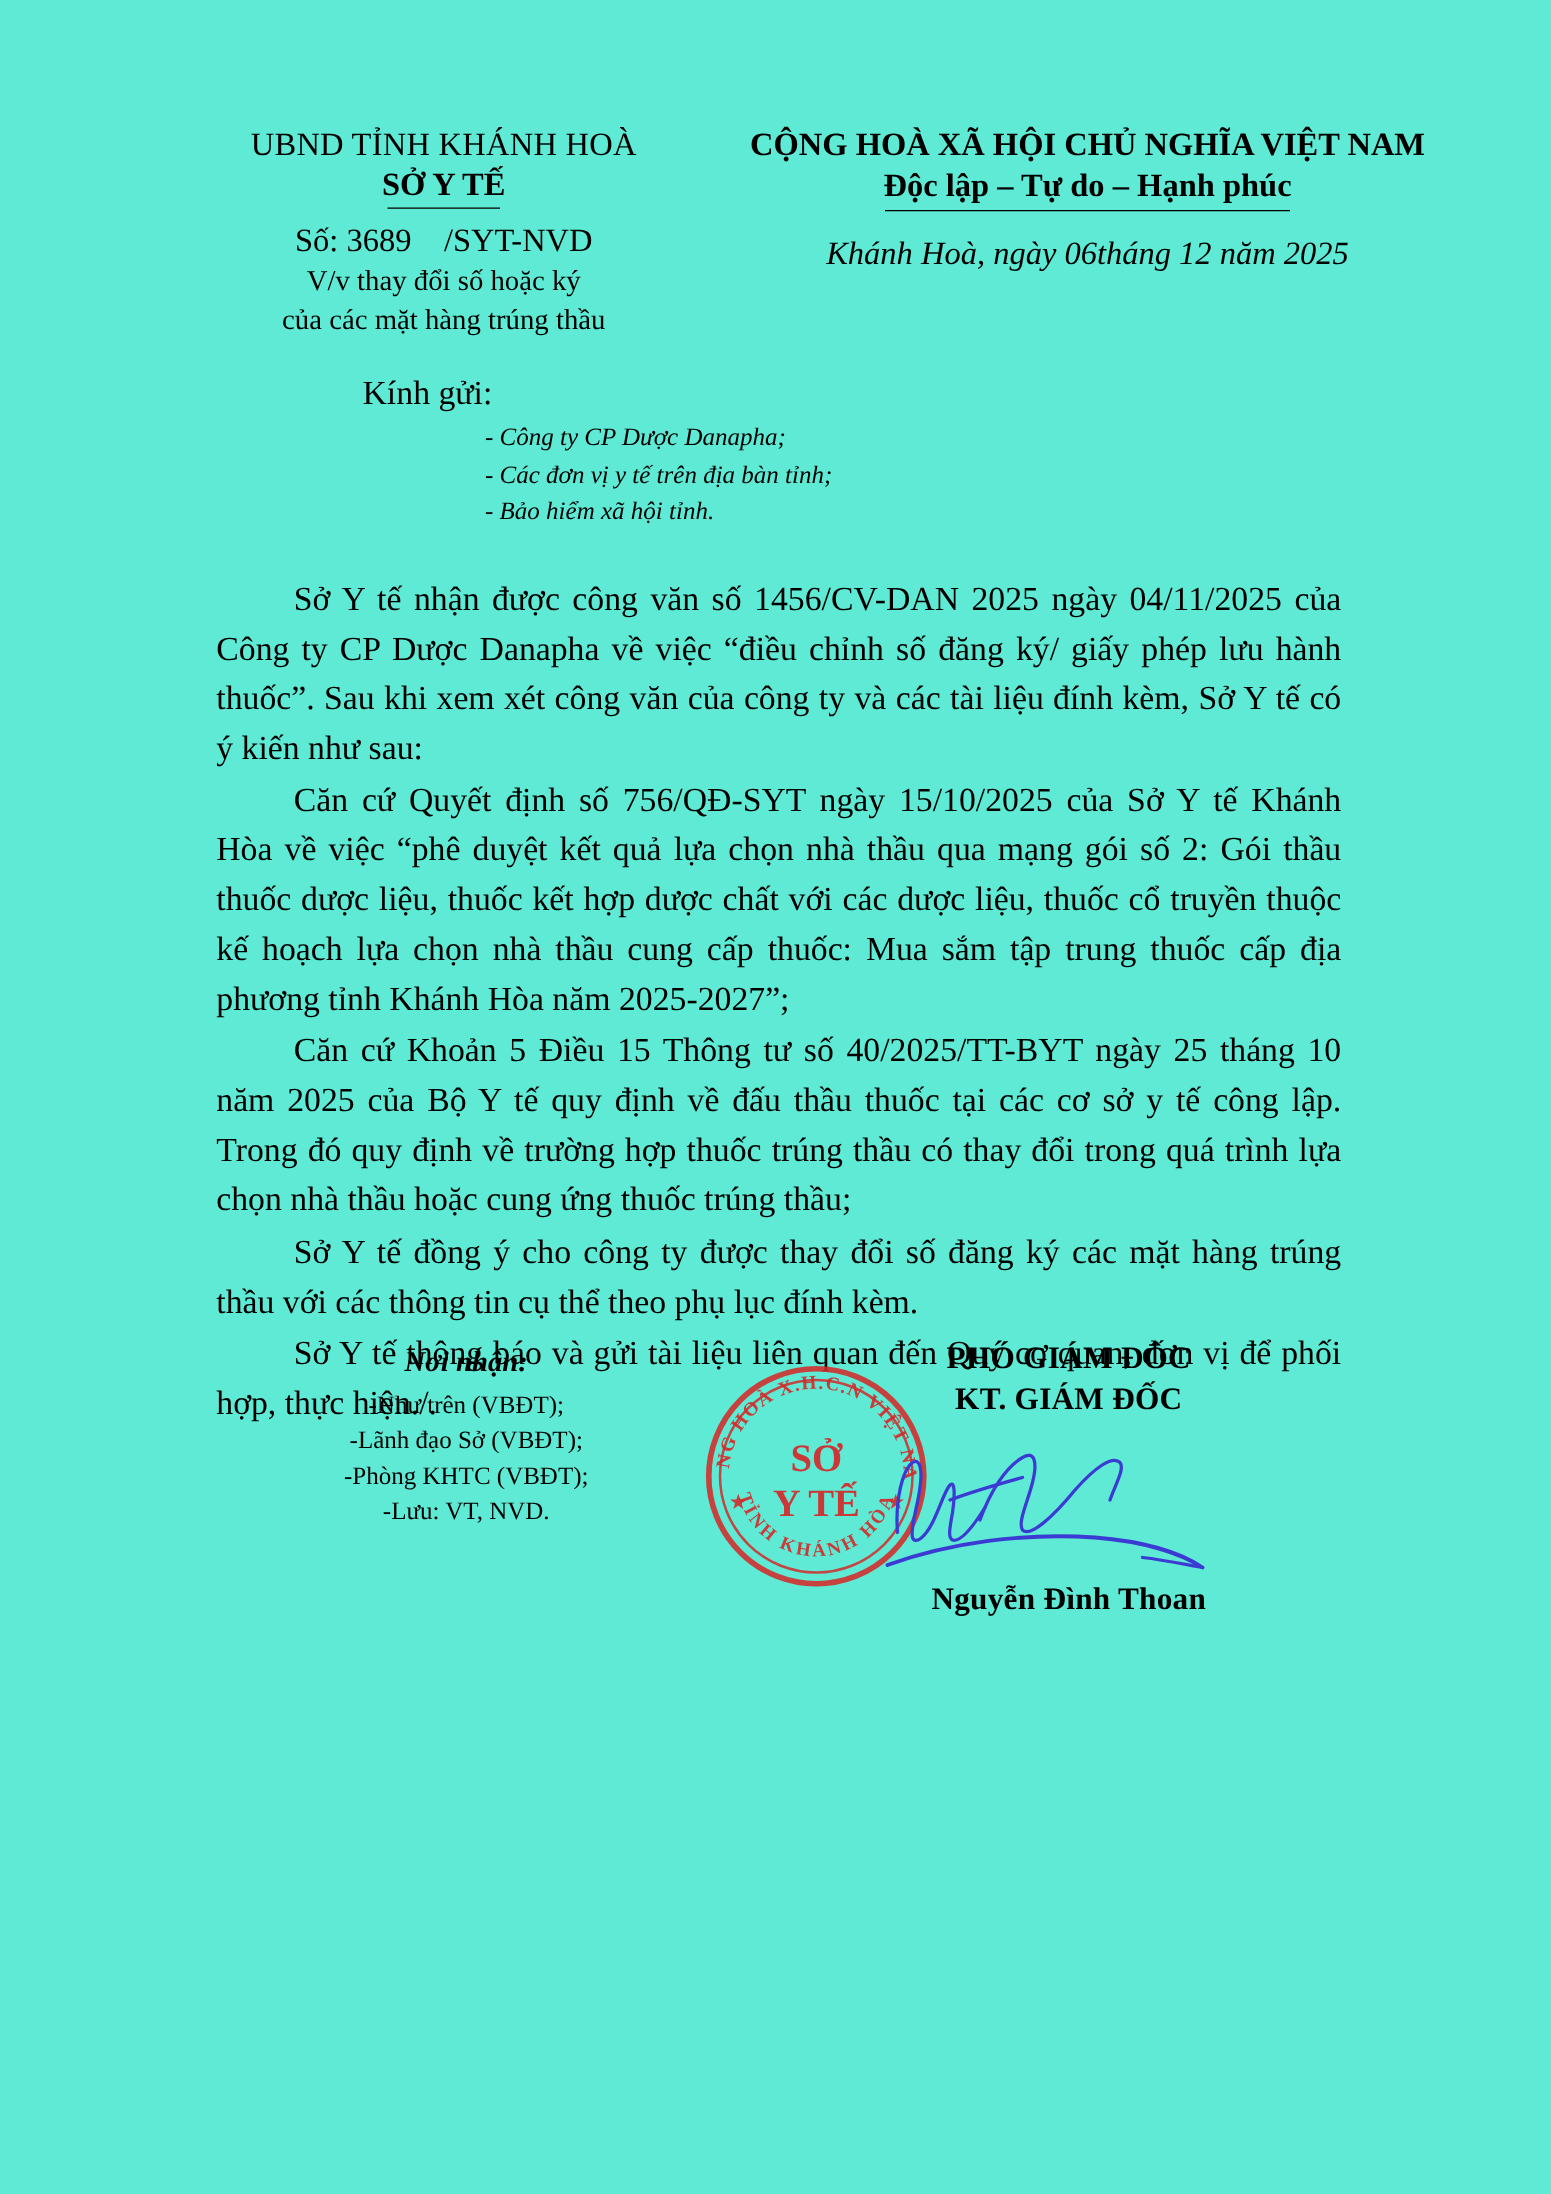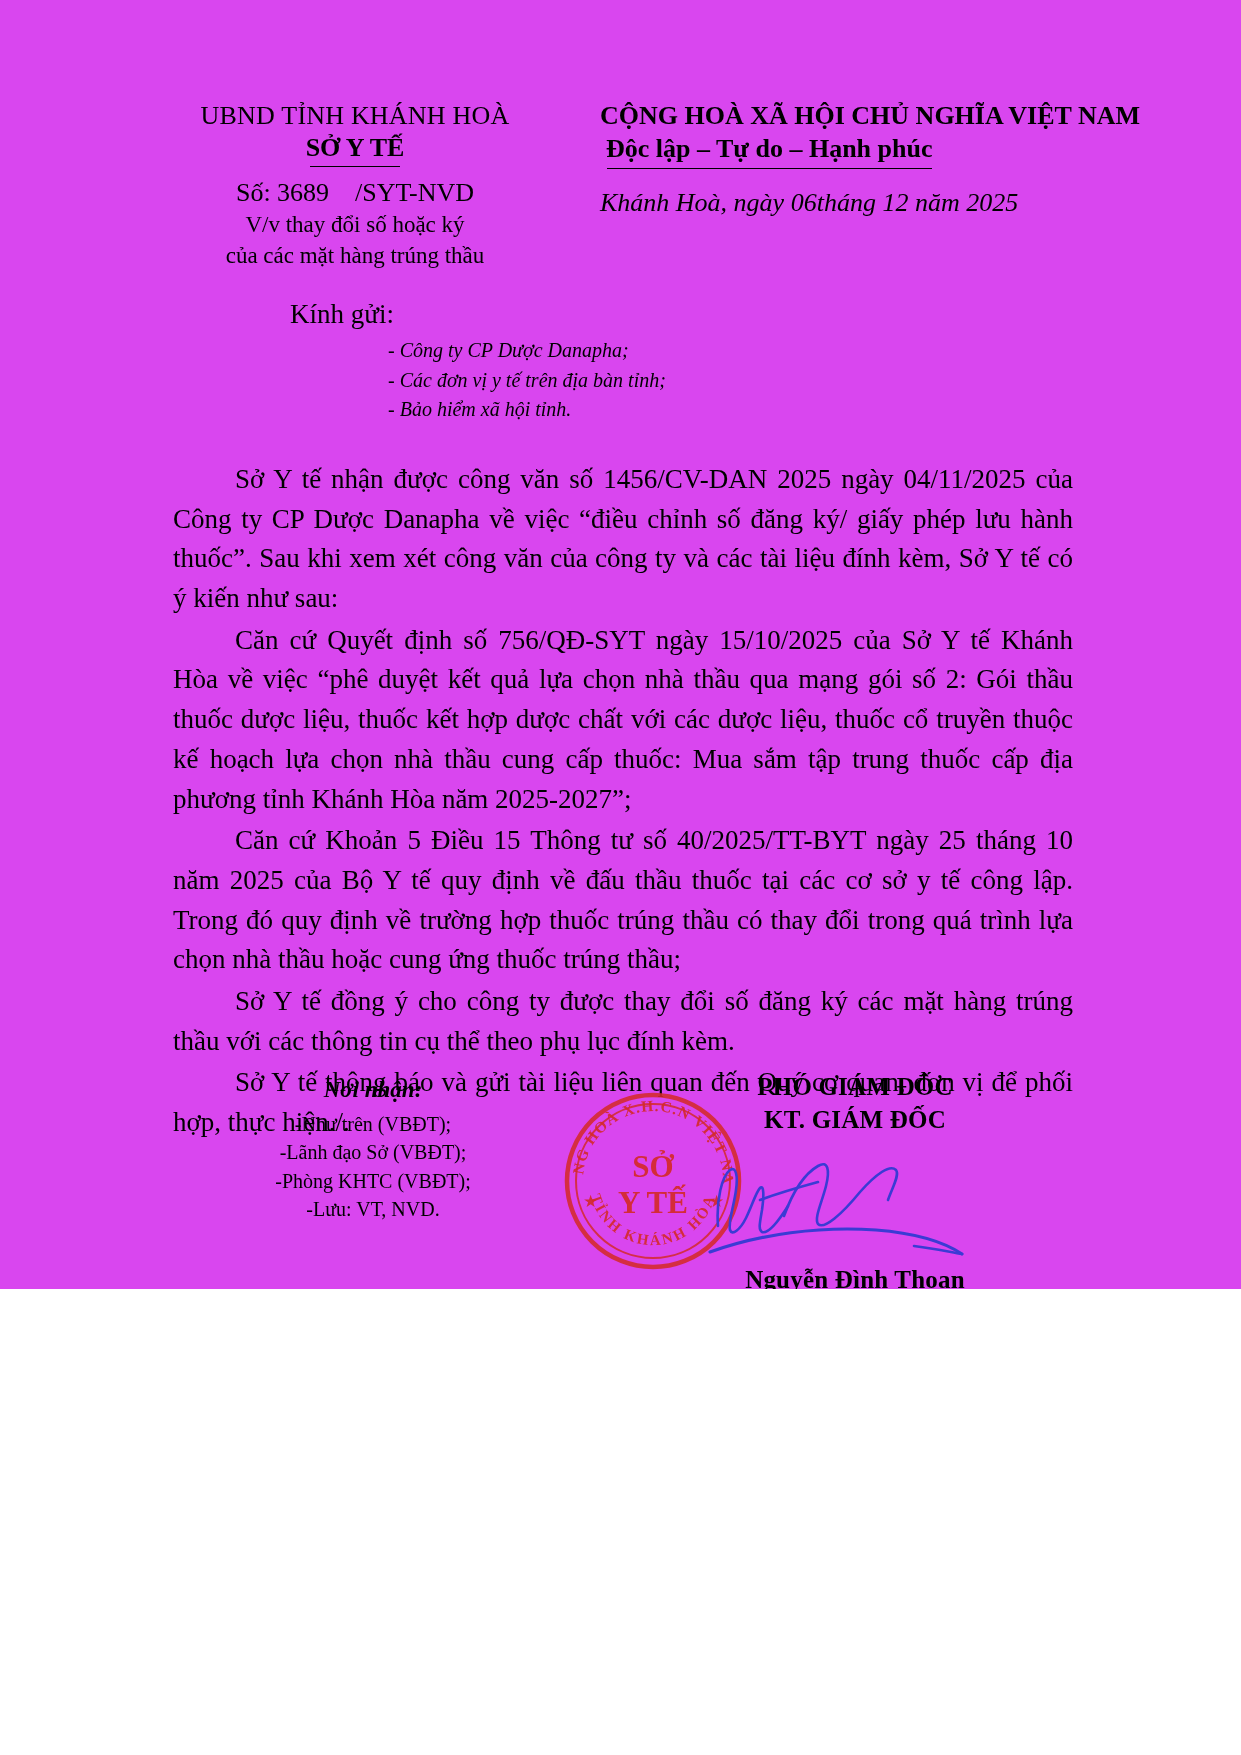--- a/index.html
+++ b/index.html
@@ -8,44 +8,44 @@
     padding: 0;
     background: #ffffff;
   }
   body {
     font-family: "Liberation Serif", "DejaVu Serif", serif;
     color: #000000;
   }
   .page {
     position: relative;
     width: 1241px;
-    height: 1289px;
+    height: 1755px;
     margin: 0 auto;
-    background: #d946ef;
+    background: #5eead4;
     overflow: hidden;
   }
 
   
   .header {
     position: absolute;
     top: 100px;
     left: 0;
     width: 1241px;
     display: flex;
     align-items: flex-start;
   }
   .hdr-left {
     width: 470px;
     margin-left: 120px;
     text-align: center;
   }
   .hdr-right {
     width: 540px;
     margin-left: 10px;
-    text-align: left;
+    text-align: center;
   }
   .org-top {
     font-size: 26px;
     letter-spacing: 0.2px;
     line-height: 1.22;
     white-space: nowrap;
   }
   .org-main {
     font-size: 26px;
     font-weight: bold;

